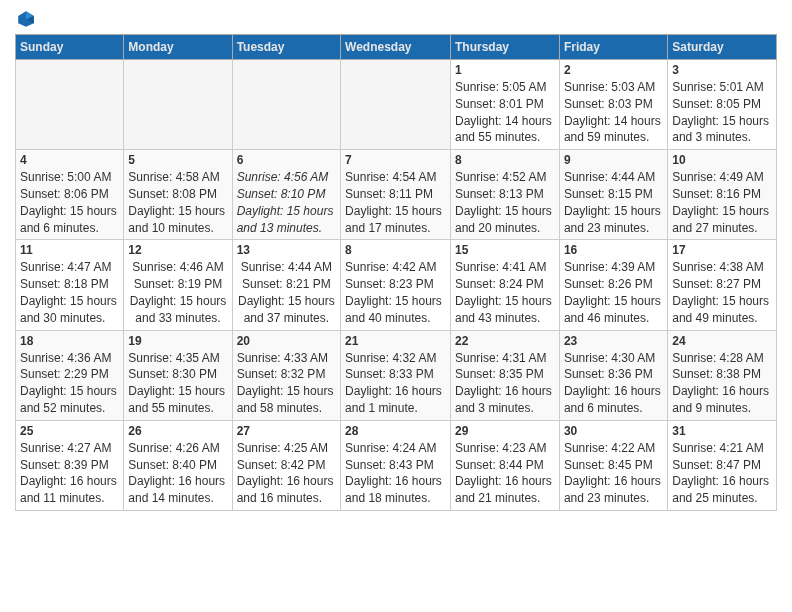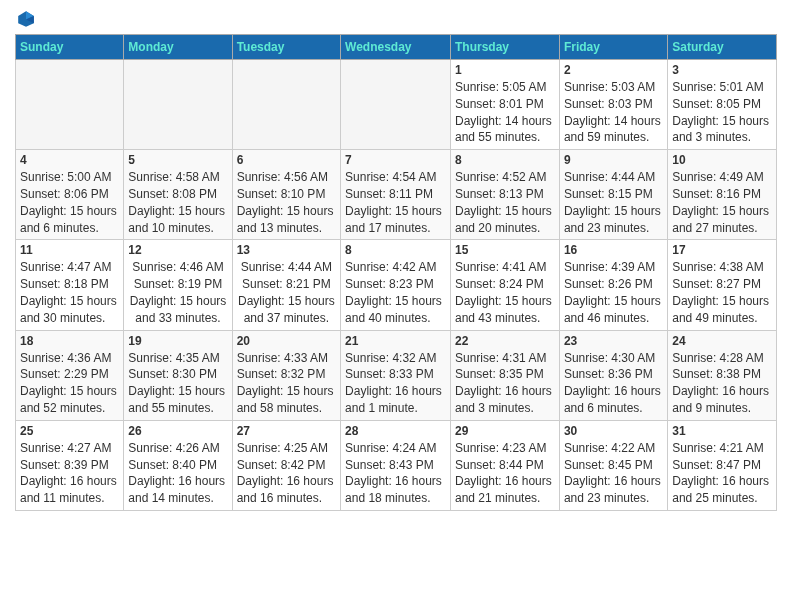--- a/index.html
+++ b/index.html
@@ -56,21 +56,21 @@
     .subtitle {
       font-size: 14px;
       color: #555;
     }
     .calendar {
       width: 100%;
       border-collapse: collapse;
     }
     .calendar th {
       background-color: #1a6aad;
-      color: #5eead4;
+      color: #e5e5e5;
       font-size: 12px;
       font-weight: bold;
       padding: 5px 4px;
       text-align: left;
       border: 1px solid #aaa;
     }
     .calendar td {
       vertical-align: top;
       border: 1px solid #ccc;
       padding: 3px 4px;
@@ -171,21 +171,21 @@
           </td>
           <td>
             <span class="day-number">5</span>
             <div class="day-info" style="white-space: pre-line;">Sunrise: 4:58 AM
 Sunset: 8:08 PM
 Daylight: 15 hours
 and 10 minutes.</div>
           </td>
           <td>
             <span class="day-number">6</span>
-            <div class="day-info" style="white-space: pre-line;">Sunrise: 4:56 AM
+            <div class="day-info" style="white-space: pre-line; font-style: italic;">Sunrise: 4:56 AM
 Sunset: 8:10 PM
 Daylight: 15 hours
 and 13 minutes.</div>
           </td>
           <td>
             <span class="day-number">7</span>
             <div class="day-info" style="white-space: pre-line;">Sunrise: 4:54 AM
 Sunset: 8:11 PM
 Daylight: 15 hours
 and 17 minutes.</div>

